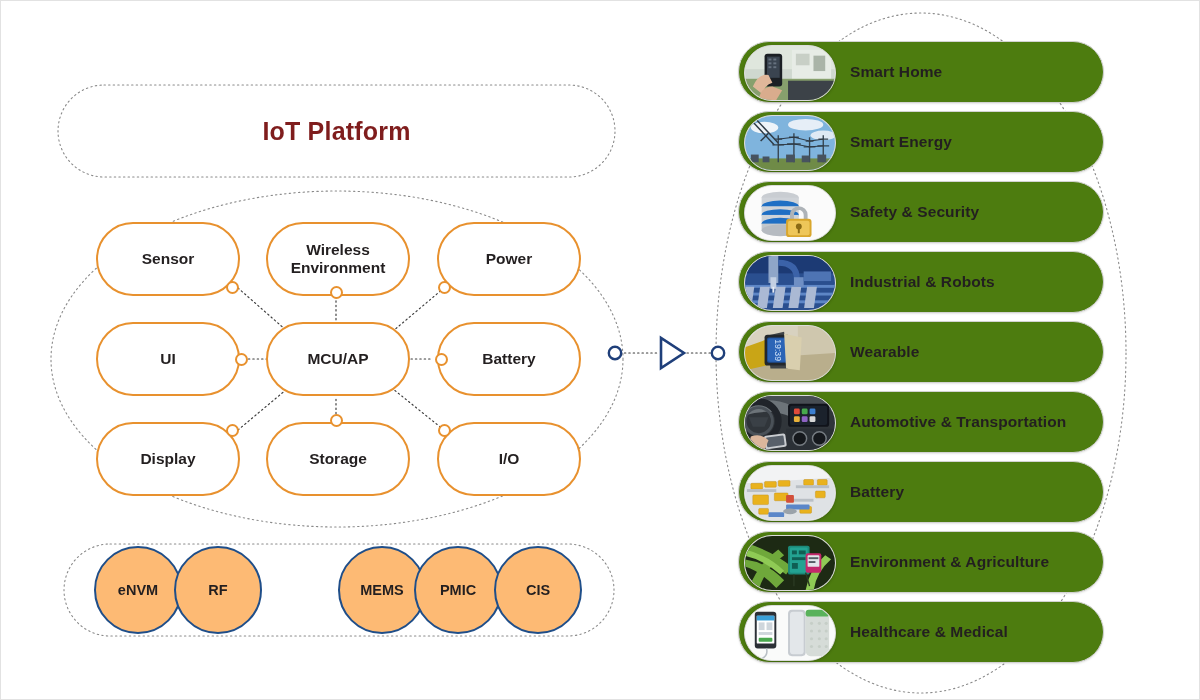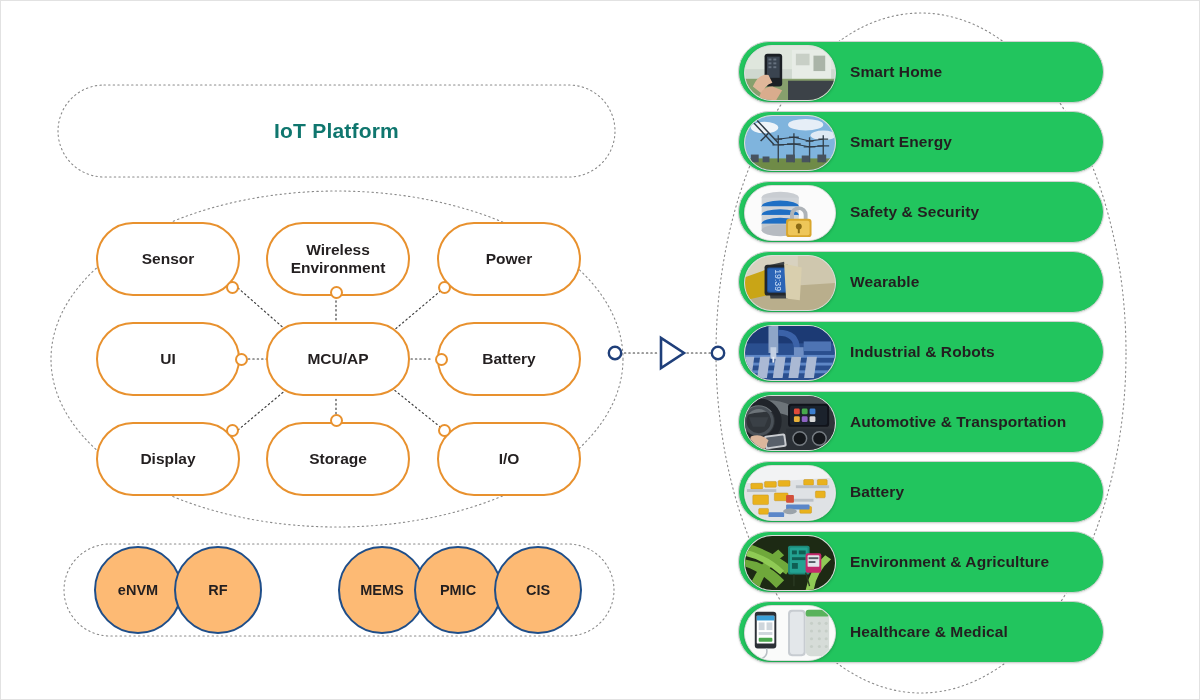--- a/index.html
+++ b/index.html
@@ -33,23 +33,23 @@
   .platform-title-pill {
     position: absolute;
     left: 57px; top: 84px;
     width: 557px; height: 92px;
     display: flex;
     align-items: center;
     justify-content: center;
     z-index: 3;
   }
   .platform-title-pill span {
-    font-size: 21px;
+    font-size: 25px;
     font-weight: bold;
-    color: #0f766e;
+    color: #7f1d1d;
     letter-spacing: 0.2px;
     text-align: right;
   }
 
   
   .pill-grid {
     position: absolute;
     left: 95px; top: 221px;
     width: 485px; height: 275px;
     z-index: 3;
@@ -122,21 +122,21 @@
     left: 737px; top: 40px;
     width: 366px;
     z-index: 3;
   }
   .app-item {
     position: relative;
     height: 62px;
     margin-bottom: 8px;
     border: 1.2px solid #d2d2d2;
     border-radius: 31px;
-    background: #22c55e;
+    background: #4d7c0f;
     box-shadow: 0 1px 2px rgba(0,0,0,0.10);
     display: flex;
     align-items: center;
   }
   .app-thumb {
     position: absolute;
     left: 5px; top: 3px;
     width: 92px; height: 56px;
     border-radius: 28px / 28px;
     border: 1.5px solid #dcdcdc;
@@ -345,63 +345,63 @@
           <circle cx="55" cy="42" r="3" fill="#8a6a15"></circle>
           <rect x="54" y="43" width="2" height="6" fill="#8a6a15"></rect>
         </svg>
       </div>
       <div class="app-label">Safety &amp; Security</div>
     </div>
 
     <div class="app-item">
       <div class="app-thumb">
         <svg viewBox="0 0 92 56" preserveAspectRatio="none">
+          <rect x="0" y="0" width="92" height="56" fill="#2a4f8f"></rect>
+          <rect x="0" y="0" width="92" height="18" fill="#1c3a74"></rect>
+          <g fill="#5d86c6">
+            <rect x="0" y="30" width="92" height="3"></rect>
+            <rect x="0" y="38" width="92" height="3"></rect>
+            <rect x="0" y="46" width="92" height="3"></rect>
+          </g>
+          <g fill="#aab9d4">
+            <rect x="4" y="32" width="10" height="22" transform="skewX(-8)"></rect>
+            <rect x="20" y="32" width="10" height="22" transform="skewX(-8)"></rect>
+            <rect x="36" y="32" width="10" height="22" transform="skewX(-8)"></rect>
+            <rect x="52" y="32" width="10" height="22" transform="skewX(-8)"></rect>
+            <rect x="68" y="32" width="10" height="22" transform="skewX(-8)"></rect>
+          </g>
+          <rect x="24" y="0" width="10" height="28" fill="#8fa6c8"></rect>
+          <rect x="26" y="22" width="6" height="12" fill="#c3d0e3"></rect>
+          <rect x="28" y="32" width="2" height="6" fill="#e6ecf5"></rect>
+          <path d="M 34 4 q 22 0 22 20 l -6 0 q 0 -14 -16 -14 z" fill="#3b62a8"></path>
+          <rect x="50" y="22" width="10" height="10" fill="#6f8fc4"></rect>
+          <rect x="60" y="16" width="28" height="10" fill="#4e74b4"></rect>
+        </svg>
+      </div>
+      <div class="app-label">Industrial &amp; Robots</div>
+    </div>
+
+    <div class="app-item">
+      <div class="app-thumb">
+        <svg viewBox="0 0 92 56" preserveAspectRatio="none">
           <rect x="0" y="0" width="92" height="56" fill="#d8d2c0"></rect>
           <rect x="54" y="0" width="38" height="56" fill="#cfc7ae"></rect>
           <path d="M 0 34 L 92 28 L 92 56 L 0 56 Z" fill="#b9ae8c"></path>
           <path d="M 0 22 L 22 14 L 26 40 L 0 46 Z" fill="#c9a516"></path>
           <path d="M 22 10 L 40 6 L 44 44 L 26 44 Z" fill="#3f4448"></path>
           <rect x="20" y="9" width="26" height="32" rx="3" fill="#23272b"></rect>
           <rect x="22.5" y="12" width="21" height="26" rx="2" fill="#1f4f96"></rect>
           <rect x="23.5" y="13" width="19" height="24" rx="2" fill="#2b64b6"></rect>
           <g transform="translate(33,25) rotate(90)">
             <text x="0" y="0" text-anchor="middle" dominant-baseline="middle" font-family="Liberation Sans, sans-serif" font-size="9" fill="#cfe1f7">19:39</text>
           </g>
           <path d="M 40 8 L 58 12 L 56 46 L 42 44 Z" fill="#d9cfae"></path>
         </svg>
       </div>
       <div class="app-label">Wearable</div>
-    </div>
-
-    <div class="app-item">
-      <div class="app-thumb">
-        <svg viewBox="0 0 92 56" preserveAspectRatio="none">
-          <rect x="0" y="0" width="92" height="56" fill="#2a4f8f"></rect>
-          <rect x="0" y="0" width="92" height="18" fill="#1c3a74"></rect>
-          <g fill="#5d86c6">
-            <rect x="0" y="30" width="92" height="3"></rect>
-            <rect x="0" y="38" width="92" height="3"></rect>
-            <rect x="0" y="46" width="92" height="3"></rect>
-          </g>
-          <g fill="#aab9d4">
-            <rect x="4" y="32" width="10" height="22" transform="skewX(-8)"></rect>
-            <rect x="20" y="32" width="10" height="22" transform="skewX(-8)"></rect>
-            <rect x="36" y="32" width="10" height="22" transform="skewX(-8)"></rect>
-            <rect x="52" y="32" width="10" height="22" transform="skewX(-8)"></rect>
-            <rect x="68" y="32" width="10" height="22" transform="skewX(-8)"></rect>
-          </g>
-          <rect x="24" y="0" width="10" height="28" fill="#8fa6c8"></rect>
-          <rect x="26" y="22" width="6" height="12" fill="#c3d0e3"></rect>
-          <rect x="28" y="32" width="2" height="6" fill="#e6ecf5"></rect>
-          <path d="M 34 4 q 22 0 22 20 l -6 0 q 0 -14 -16 -14 z" fill="#3b62a8"></path>
-          <rect x="50" y="22" width="10" height="10" fill="#6f8fc4"></rect>
-          <rect x="60" y="16" width="28" height="10" fill="#4e74b4"></rect>
-        </svg>
-      </div>
-      <div class="app-label">Industrial &amp; Robots</div>
     </div>
 
     <div class="app-item">
       <div class="app-thumb">
         <svg viewBox="0 0 92 56" preserveAspectRatio="none">
           <rect x="0" y="0" width="92" height="56" fill="#30353a"></rect>
           <rect x="0" y="0" width="92" height="14" fill="#484e54"></rect>
           <path d="M 0 8 q 26 -8 48 2 l 0 12 q -24 -10 -48 -2 z" fill="#6d7479"></path>
           <circle cx="14" cy="26" r="20" fill="none" stroke="#20242a" stroke-width="7"></circle>
           <circle cx="14" cy="26" r="14" fill="none" stroke="#4a5158" stroke-width="3"></circle>

